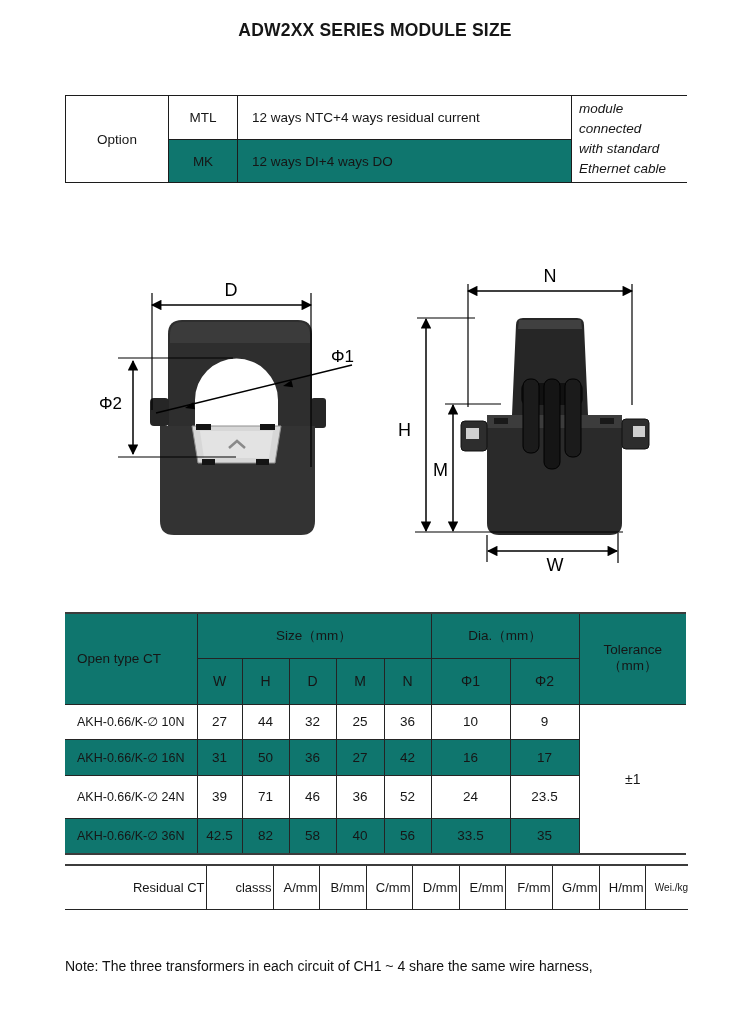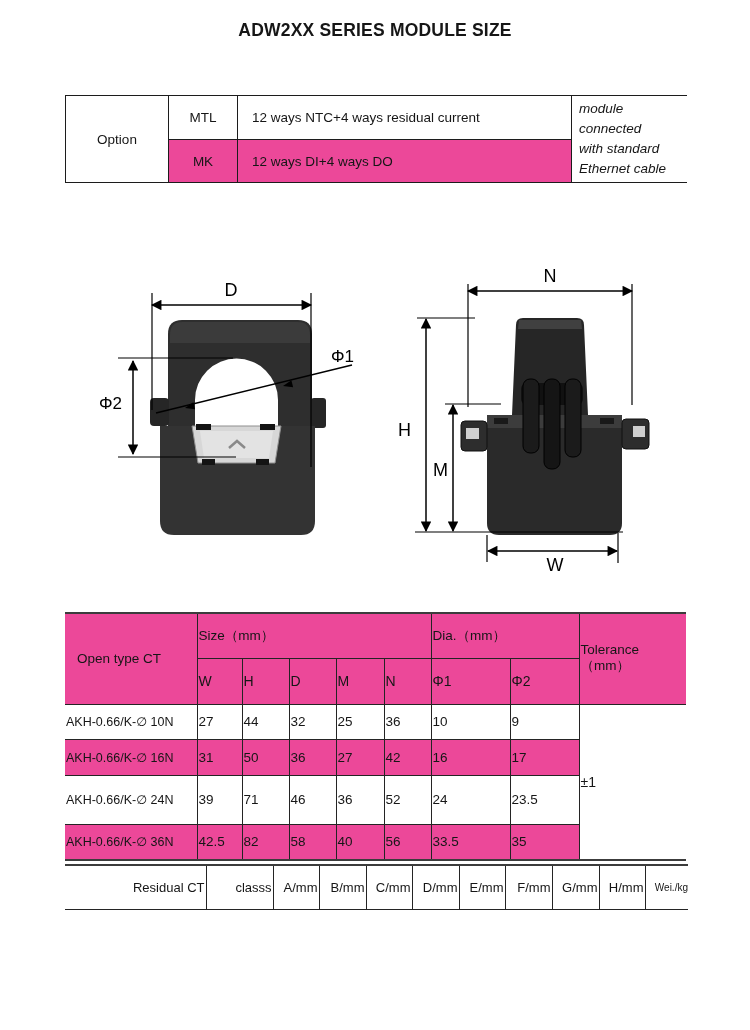--- a/index.html
+++ b/index.html
@@ -11,25 +11,25 @@
   table{border-collapse:collapse;table-layout:fixed;}
   td{overflow:hidden;vertical-align:middle;font-size:13.5px;}
 
   
   #option-table{left:65px;top:95px;}
   #option-table td{border:1px solid #1c1c1c;}
   #option-table td.no-right{border-right:none;font-style:italic;}
   #option-table .cell-center{text-align:center;}
   #option-table .desc{padding-left:14px;}
   #option-table .module{padding-left:7px;line-height:20px;font-size:13.5px;}
-  .greenbg{background:#ec4899;}
+  .greenbg{background:#0f766e;}
 
   
   #size-table{left:65px;top:612px;}
-  #size-table td{border:1px solid #242424;text-align:left;}
+  #size-table td{border:1px solid #242424;text-align:center;}
   #size-table tr.first-row td{border-top:2px solid #3c3c3c;}
   #size-table td.edge-l{border-left:none;}
   #size-table td.edge-r{border-right:none;}
   #size-table td.bot{border-bottom:2px solid #3c3c3c;}
   #size-table .corner{text-align:left;padding-left:12px;}
   #size-table .model{font-size:12.5px;}
   #size-table .sub{font-size:14px;}
   #size-table .tol-val{font-size:14px;}
 
   
@@ -206,21 +206,21 @@
     <tr style="height:36px">
       <td class="model greenbg edge-l">AKH-0.66/K-∅ 16N</td>
       <td class="greenbg">31</td>
       <td class="greenbg">50</td>
       <td class="greenbg">36</td>
       <td class="greenbg">27</td>
       <td class="greenbg">42</td>
       <td class="greenbg">16</td>
       <td class="greenbg">17</td>
     </tr>
-    <tr style="height:49px">
+    <tr style="height:43px">
       <td class="model edge-l">AKH-0.66/K-∅ 24N</td>
       <td>39</td>
       <td>71</td>
       <td>46</td>
       <td>36</td>
       <td>52</td>
       <td>24</td>
       <td>23.5</td>
     </tr>
     <tr style="height:36px">
@@ -261,15 +261,16 @@
       <td>E/mm</td>
       <td>F/mm</td>
       <td>G/mm</td>
       <td>H/mm</td>
       <td class="small edge-r">Wei./kg</td>
     </tr>
   </tbody>
     </table>
 
   <div class="abs note">
+    <span>Note: The three transformers in each circuit of CH1 ~ 4 share the same wire harness,</span>
   </div>
 
 </div>
 
 </body></html>

